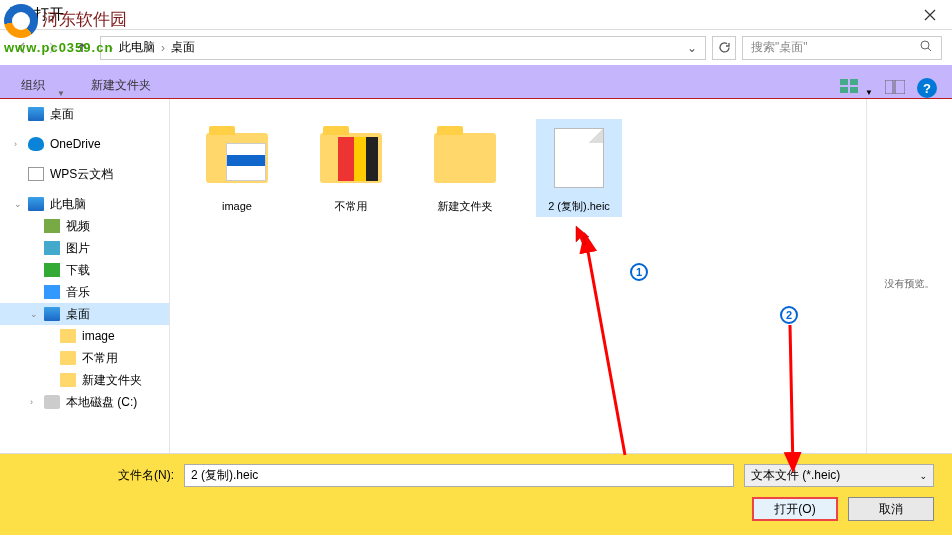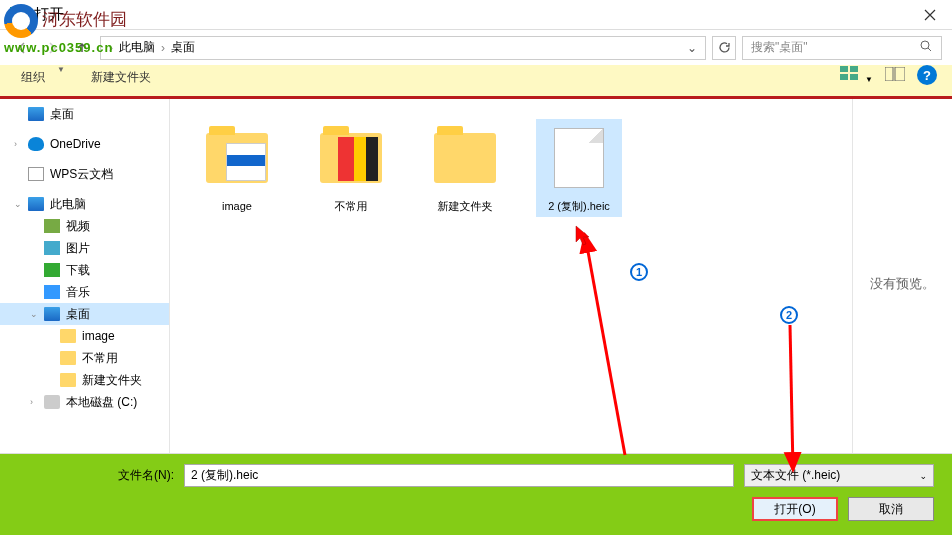--- a/index.html
+++ b/index.html
@@ -18,21 +18,21 @@
 
 .navbar { height: 35px; display: flex; align-items: center; padding: 0 10px; gap: 6px; }
 .nav-btn { width: 24px; height: 24px; display: flex; align-items: center; justify-content: center; color: #888; cursor: pointer; }
 .addressbar { flex: 1; height: 24px; border: 1px solid #ccc; display: flex; align-items: center; padding: 0 8px; font-size: 12px; gap: 6px; }
 .crumb-sep { color: #888; }
 .addr-end { margin-left: auto; display: flex; gap: 4px; align-items: center; color: #555; }
 .refresh-btn { width: 24px; height: 24px; border: 1px solid #ccc; display:flex; align-items:center; justify-content:center; cursor:pointer; }
 .searchbox { width: 200px; height: 24px; border: 1px solid #ccc; display: flex; align-items: center; padding: 0 8px; font-size: 12px; color: #888; }
 .searchbox .sicon { margin-left: auto; color: #555; }
 
-.toolbar { height: 34px; background: #fef9c3; border-bottom: 3px solid #b91c1c; display: flex; align-items: flex-start; padding: 0 15px; gap: 6px; font-size: 12px; }
+.toolbar { height: 34px; background: #c4b5fd; border-bottom: 1px solid #b91c1c; display: flex; align-items: flex-end; padding: 0 15px; gap: 6px; font-size: 12px; }
 .toolbar .tool-item { padding: 4px 6px; cursor: pointer; color: #1a68c4; }
 .toolbar .tool-item.first { color: #333; }
 .toolbar .right-tools { margin-left: auto; display: flex; gap: 12px; align-items:center; }
 .toolbar .help { width: 20px; height: 20px; border-radius: 50%; background: #0078d7; color: #fff; display:flex; align-items:center; justify-content:center; font-size:13px; font-weight:bold; }
 
 .body-area { display: flex; height: 370px; }
 .sidebar { width: 170px; border-right: 1px solid #e5e5e5; overflow-y: auto; padding-top: 4px; font-size: 12px; }
 .tree-item { height: 22px; display: flex; align-items: center; padding-left: 28px; gap: 6px; cursor: pointer; white-space: nowrap; }
 .tree-item.indent1 { padding-left: 44px; }
 .tree-item.indent2 { padding-left: 60px; }
@@ -56,23 +56,23 @@
 .file-item.selected { background: #cde8ff; }
 .file-icon-wrap { width: 70px; height: 70px; display: flex; align-items: center; justify-content: center; }
 .folder-icon { width: 62px; height: 50px; background: #ffd76a; border-radius: 3px; position: relative; }
 .folder-icon::before { content:''; position:absolute; top:-7px; left:3px; width:26px; height:9px; background:#ffcf45; border-radius:2px 2px 0 0; }
 .folder-img .screenshot { position:absolute; bottom:2px; right:2px; width:40px; height:38px; background: linear-gradient(#fff 0 30%, #16c 30% 60%, #fff 60% 100%); border:1px solid #ccc; }
 .folder-img2 .shot2 { position:absolute; bottom:2px; right:4px; width:40px; height:44px; background: linear-gradient(90deg,#e33 0 40%, #fc0 40% 70%, #222 70% 100%); }
 .file-doc { width: 50px; height: 60px; background: #fff; border: 1px solid #bbb; position: relative; }
 .file-doc::before { content:''; position:absolute; top:0; right:0; width:14px; height:14px; background: linear-gradient(135deg, transparent 48%, #ddd 50%); }
 .file-label { font-size: 11px; text-align: center; word-break: break-all; line-height: 1.3; }
 
-.preview { width: 100px; border-left: 1px solid #e5e5e5; display:flex; align-items:center; justify-content:center; font-size:13px; color:#666; text-align: center; padding: 0 8px; }
-
-.footer { position: absolute; bottom: 0; left: 0; right: 0; background: #84cc16; padding: 10px 18px 14px; border-top: 1px solid #ddd; }
+.preview { width: 86px; border-left: 1px solid #e5e5e5; display:flex; align-items:center; justify-content:center; font-size:10px; color:#666; text-align: center; padding: 0 8px; }
+
+.footer { position: absolute; bottom: 0; left: 0; right: 0; background: #fde047; padding: 10px 18px 14px; border-top: 1px solid #ddd; }
 .filename-row { display: flex; align-items: center; gap: 10px; margin-bottom: 10px; font-size: 12px; }
 .filename-row label { margin-left: 100px; }
 .filename-input { flex: 1; height: 23px; border: 1px solid #aaa; padding: 0 6px; font-size: 12px; background:#fff; }
 .filetype-select { width: 190px; height: 23px; border: 1px solid #aaa; padding: 0 6px; font-size: 12px; background: #efefef; display:flex; align-items:center; justify-content:space-between; }
 .btn-row { display: flex; justify-content: flex-end; gap: 10px; }
 .btn { width: 86px; height: 24px; border: 1px solid #888; background: #e8e8e8; font-size: 12px; cursor: pointer; }
 .btn.primary { border: 2px solid #ef4444; background: #e5f1fb; }
 
 .arrow { position: absolute; pointer-events: none; z-index: 500; }
 .arrow-line { stroke: #f00; stroke-width: 3; fill: none; }

